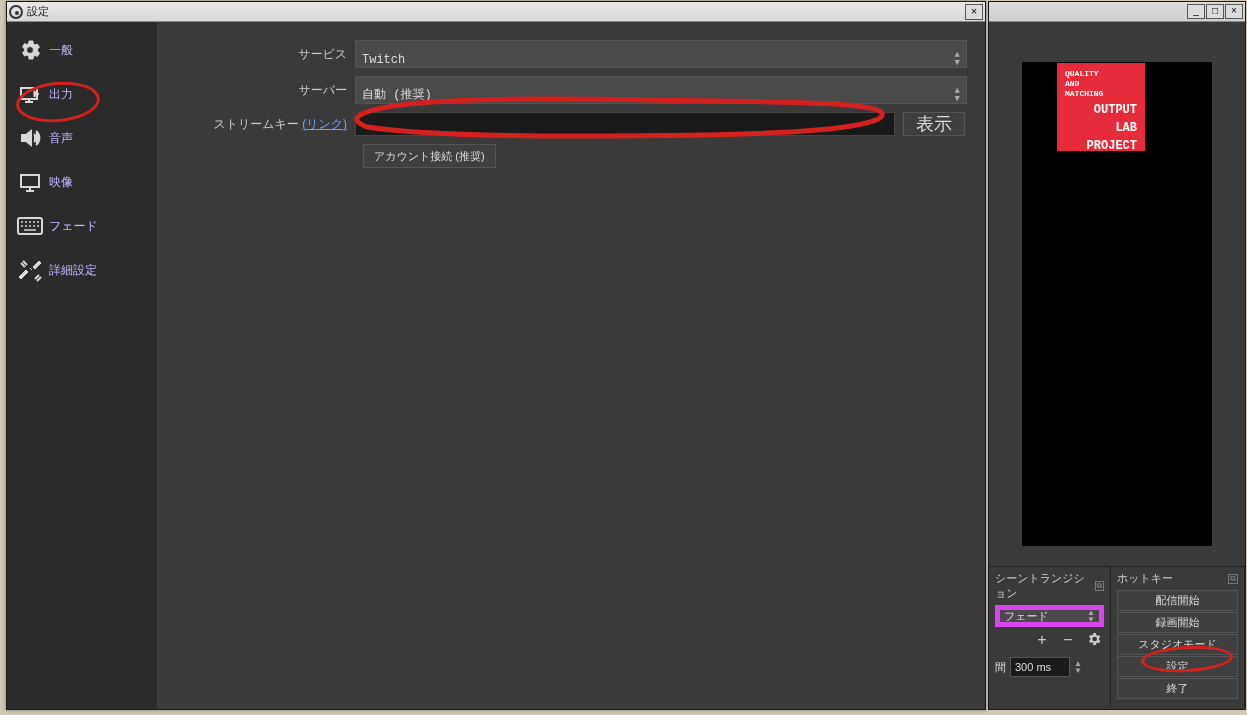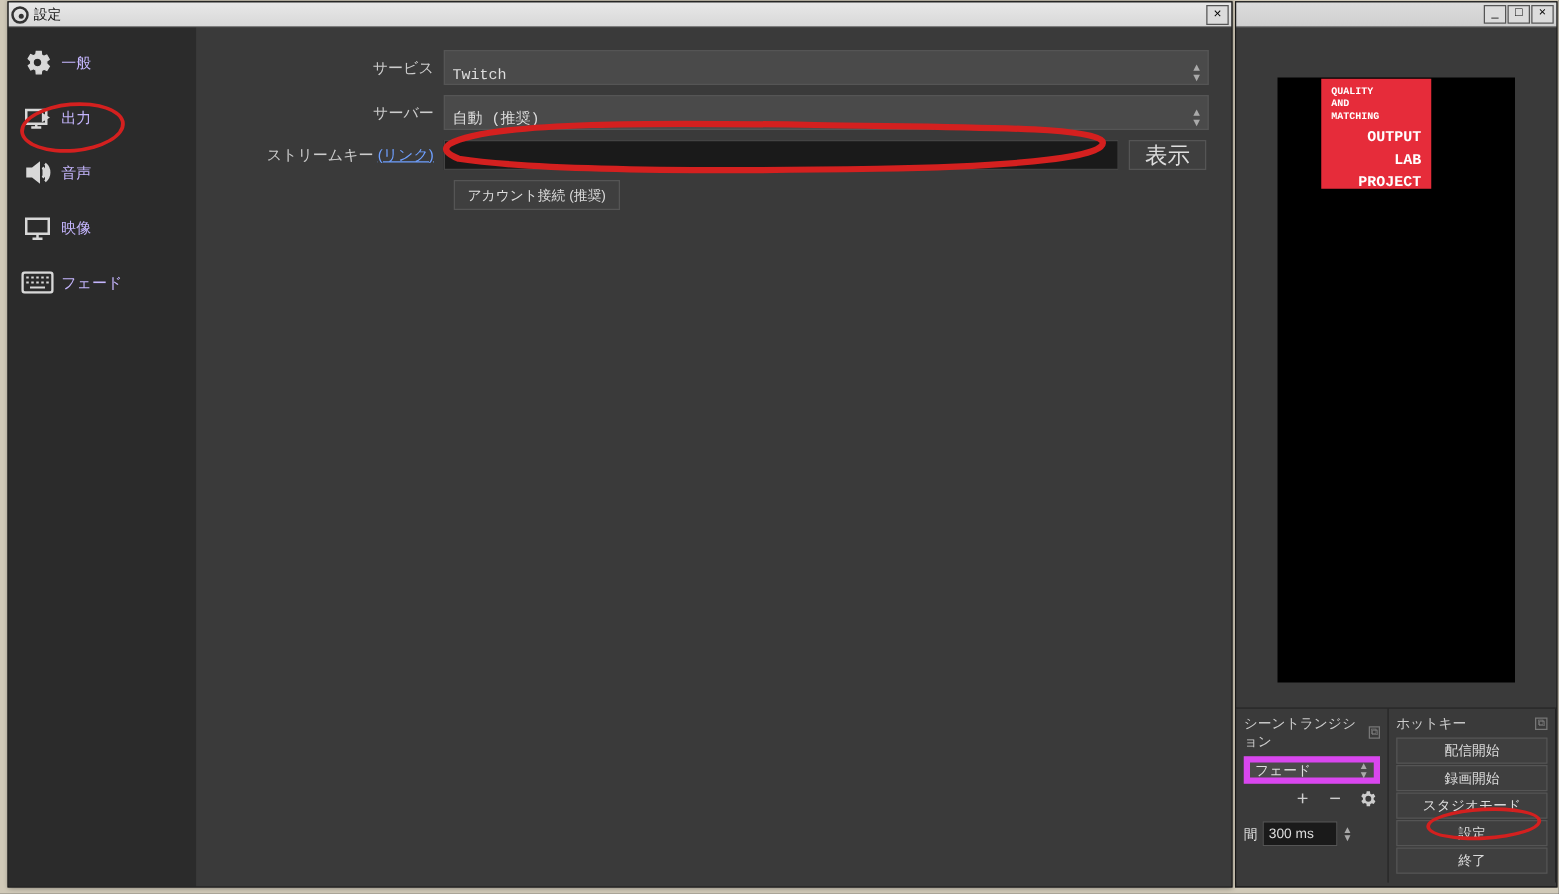--- a/index.html
+++ b/index.html
@@ -371,20 +371,29 @@
       <div class="sidebar-item">
         <span class="sb-icon">
           <svg width="26" height="18" viewBox="0 0 26 18">
               <rect x="1" y="1" width="24" height="16" rx="2" fill="none" stroke="#d8d8d8" stroke-width="2"></rect>
               <path stroke="#d8d8d8" stroke-width="1.5" d="M4 5h2M8 5h2M12 5h2M16 5h2M20 5h2M4 9h2M8 9h2M12 9h2M16 9h2M20 9h2M7 13h12"></path>
             </svg>
         </span>
         <span>フェード</span>
       </div>
 
+      <div class="sidebar-item">
+        <span class="sb-icon">
+          <svg width="24" height="24" viewBox="0 0 24 24">
+              <path fill="#d8d8d8" d="M21 3l-6 6 2 2 6-6zM3 21l7-7-2-2-7 7zM14 12l-2-2"></path>
+              <path fill="none" stroke="#d8d8d8" stroke-width="2" d="M5 3l4 4M3 5l4 4M17 21l4-4M19 23l4-4"></path>
+            </svg>
+        </span>
+        <span>詳細設定</span>
+      </div>
     </div>
 
     <div class="form-area">
       <div class="form-row">
         <div class="form-label">サービス</div>
         <div class="select">
           <span>Twitch</span>
           <span class="arrows">
               <span>▲</span>
               <span>▼</span>

